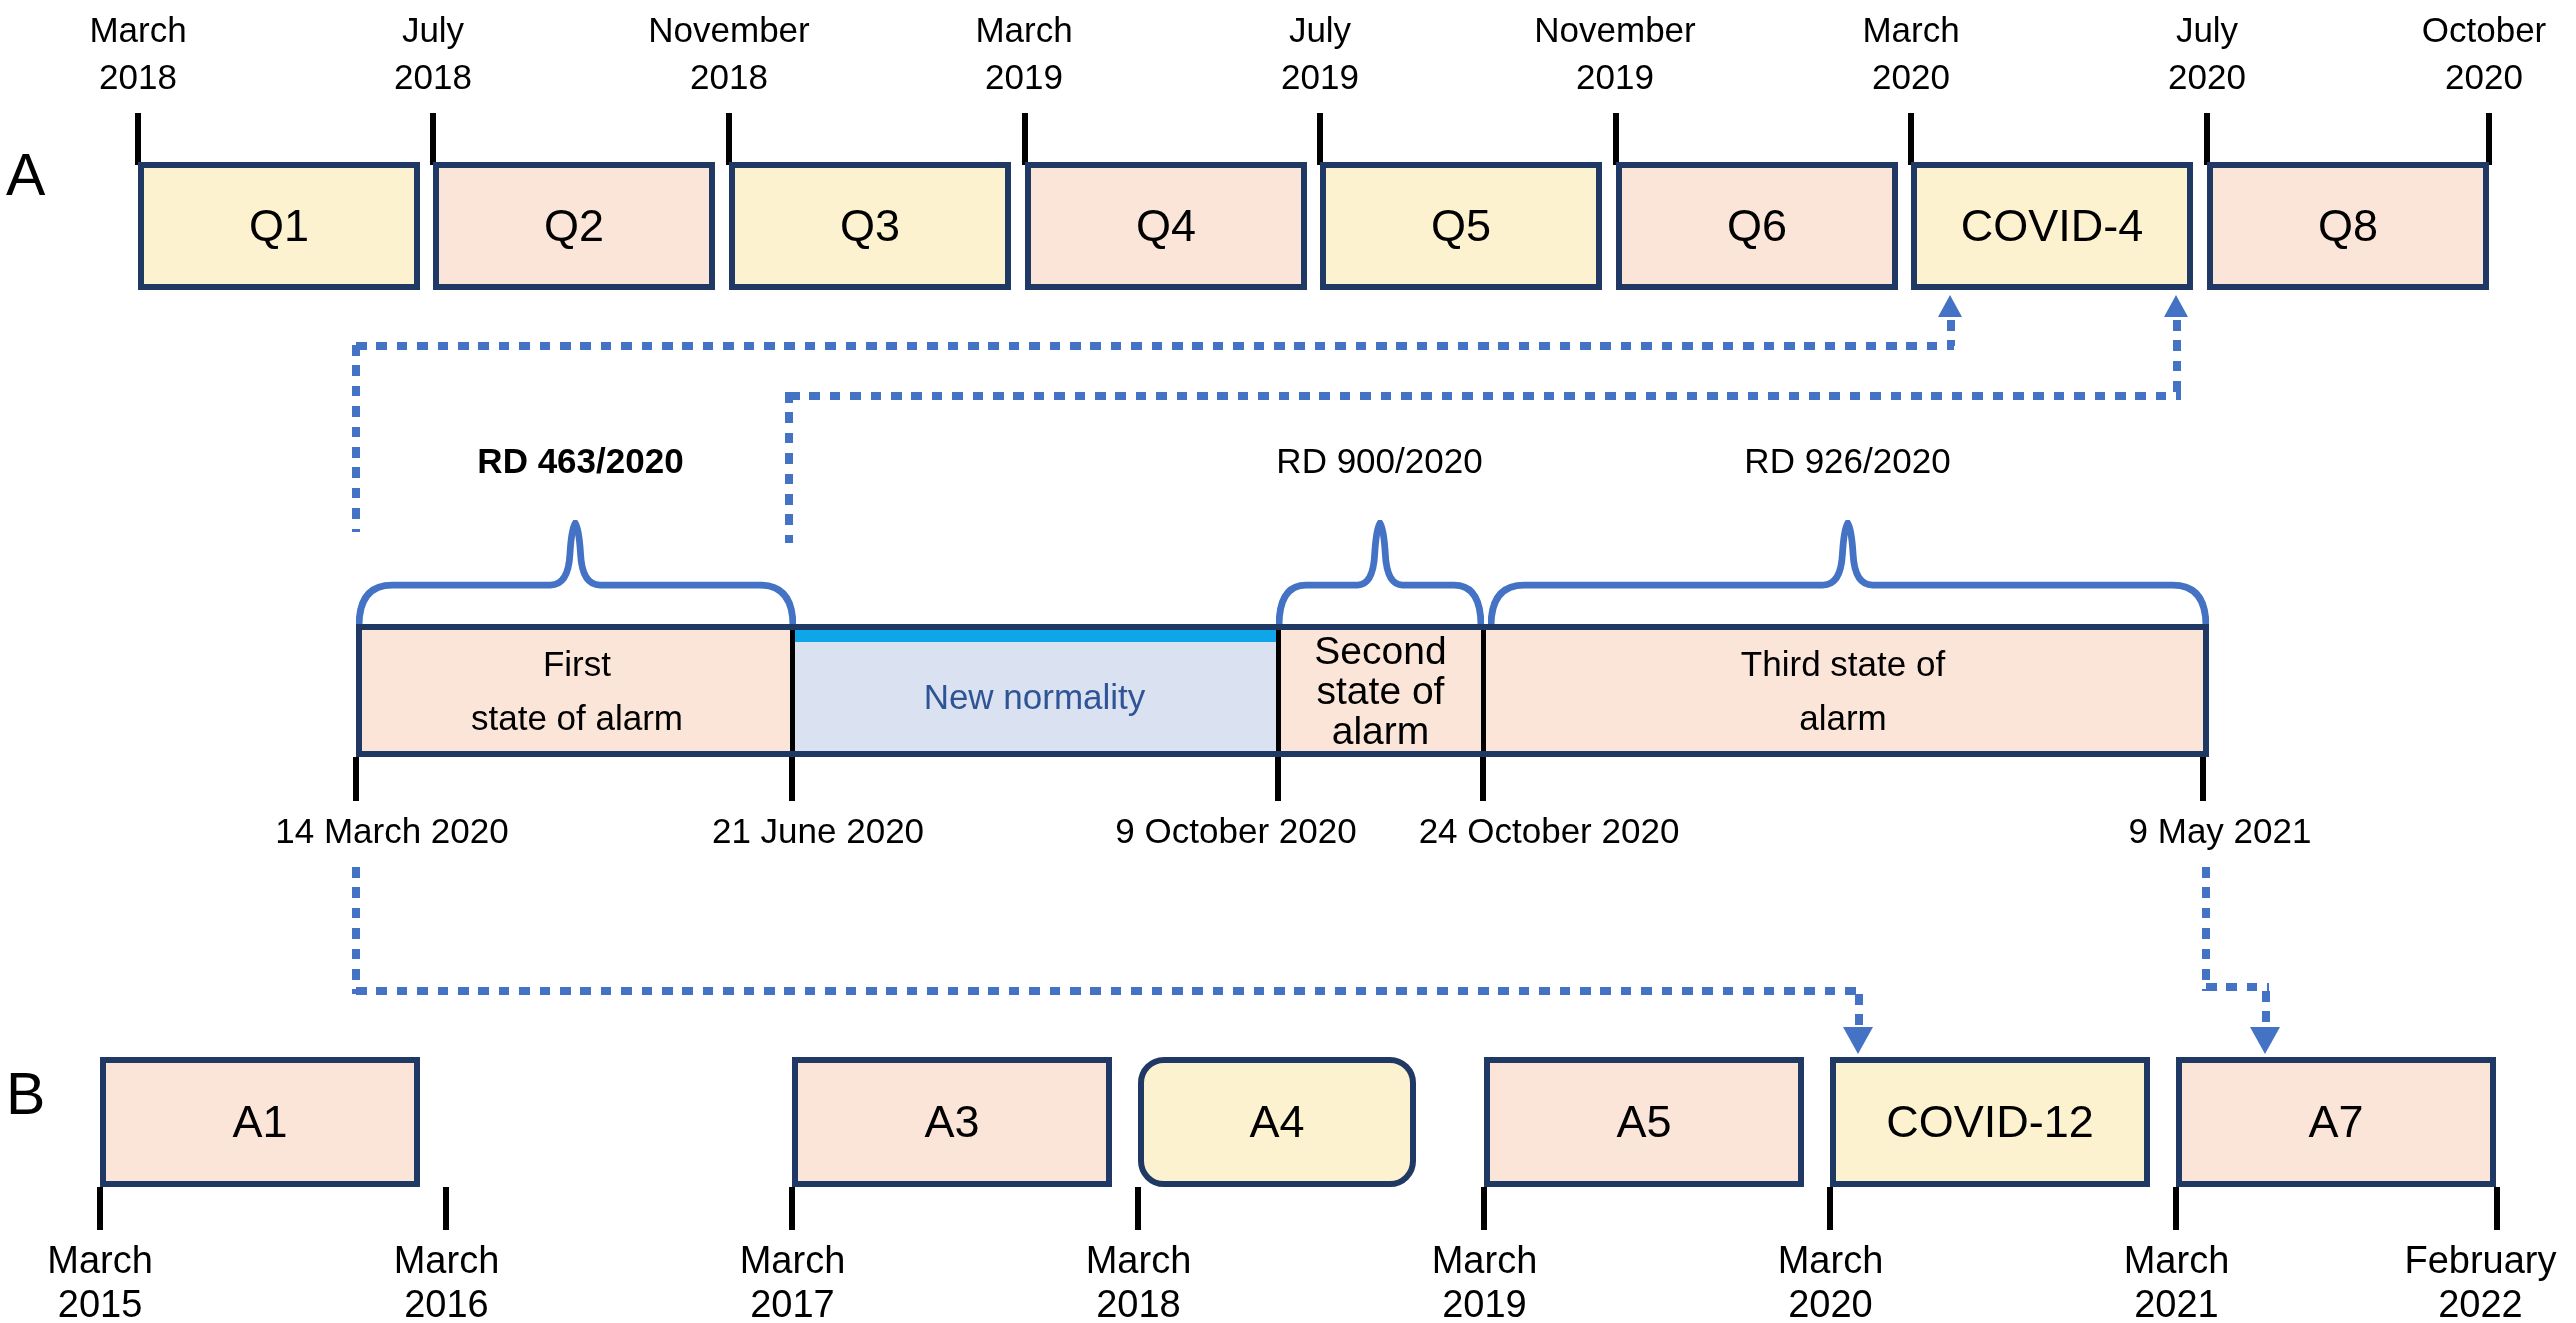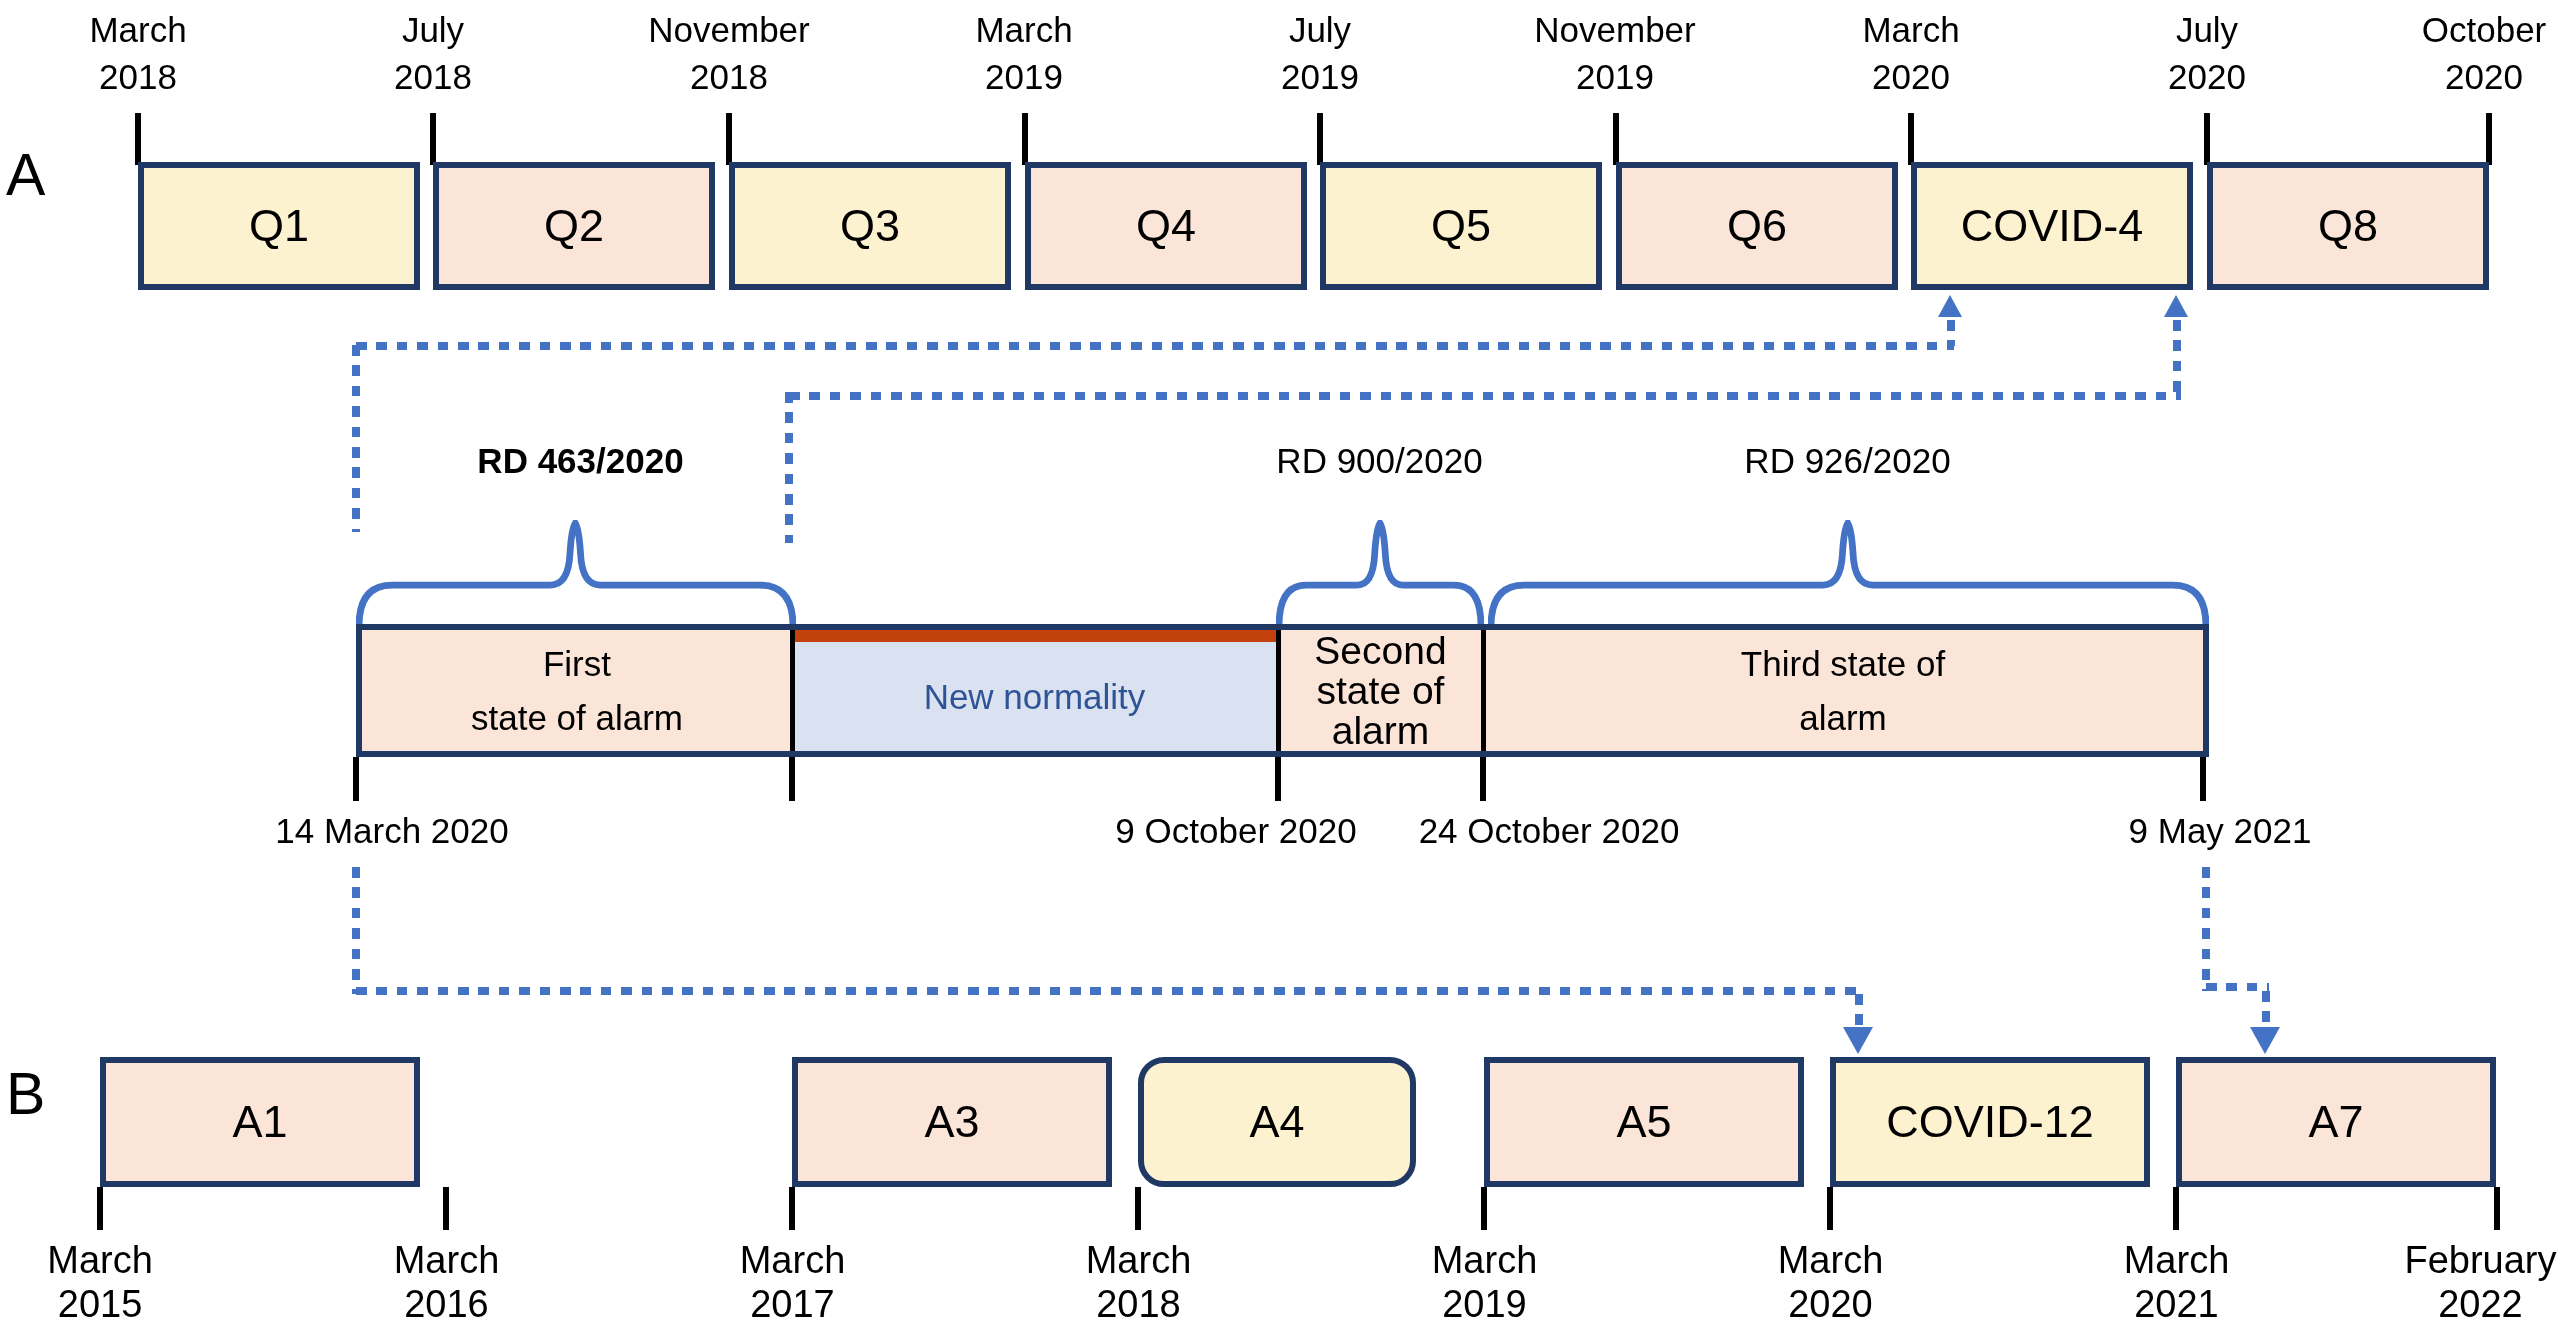--- a/index.html
+++ b/index.html
@@ -13,21 +13,21 @@
   .tick  { position:absolute; width:6px; background:#000; }
   .box {
     position:absolute; border:6px solid var(--navy,#1F3864); box-sizing:border-box;
     display:flex; align-items:center; justify-content:center; font-size:45px;
   }
   .fill-yellow    { background:var(--yellow,#FCF2CF); }
   .fill-peach     { background:var(--peach,#FAE5D8); }
   .fill-lightblue { background:var(--lightblue,#DAE2F1); }
   .band {
     position:absolute; left:356px; top:624px; width:1853px; height:133px;
-    border:6px solid var(--navy,#1F3864); box-sizing:border-box; background:#c2410c;
+    border:6px solid var(--navy,#1F3864); box-sizing:border-box; background:#0ea5e9;
   }
   .section {
     position:absolute; top:0; bottom:0; display:flex; flex-direction:column;
     align-items:center; justify-content:center; text-align:center; font-size:35px;
   }
   .s-two   { line-height:54px; }
   .s-three { line-height:40px; font-size:39px; }
   .s-nn    { color:var(--nn,#2F5496);margin-top:12px; }
   .sep  { position:absolute; top:0; bottom:0; width:5.3px; background:#000; }
   .date { position:absolute; top:811px; width:362px; text-align:center; font-size:35px; }
@@ -169,20 +169,21 @@
     <div class="sep" style="left:1119px;"></div>
   </div>
 
   <div class="tick" style="left:353px;  top:757px; height:44px;"></div>
   <div class="tick" style="left:789px; top:757px; height:44px;"></div>
   <div class="tick" style="left:1275px; top:757px; height:44px;"></div>
   <div class="tick" style="left:1480px; top:757px; height:44px;"></div>
   <div class="tick" style="left:2200px; top:757px; height:44px;"></div>
 
   <div class="date" style="left:211px;">14 March 2020</div>
+  <div class="date" style="left:637px;">21 June 2020</div>
   <div class="date" style="left:1055px;">9 October 2020</div>
   <div class="date" style="left:1368px;">24 October 2020</div>
   <div class="date" style="left:2039px;">9 May 2021</div>
 
   <div class="dash-v" style="left:352px;  top:867px; height:127px;"></div>
   <div class="dash-h" style="left:356px;  top:987px; width:1506px;"></div>
   <div class="dash-v" style="left:1855px; top:994px; height:37px;"></div>
   <div class="arrow-down" style="left:1843px; top:1027px;"></div>
 
   <div class="dash-v" style="left:2202px; top:867px; height:124px;"></div>

